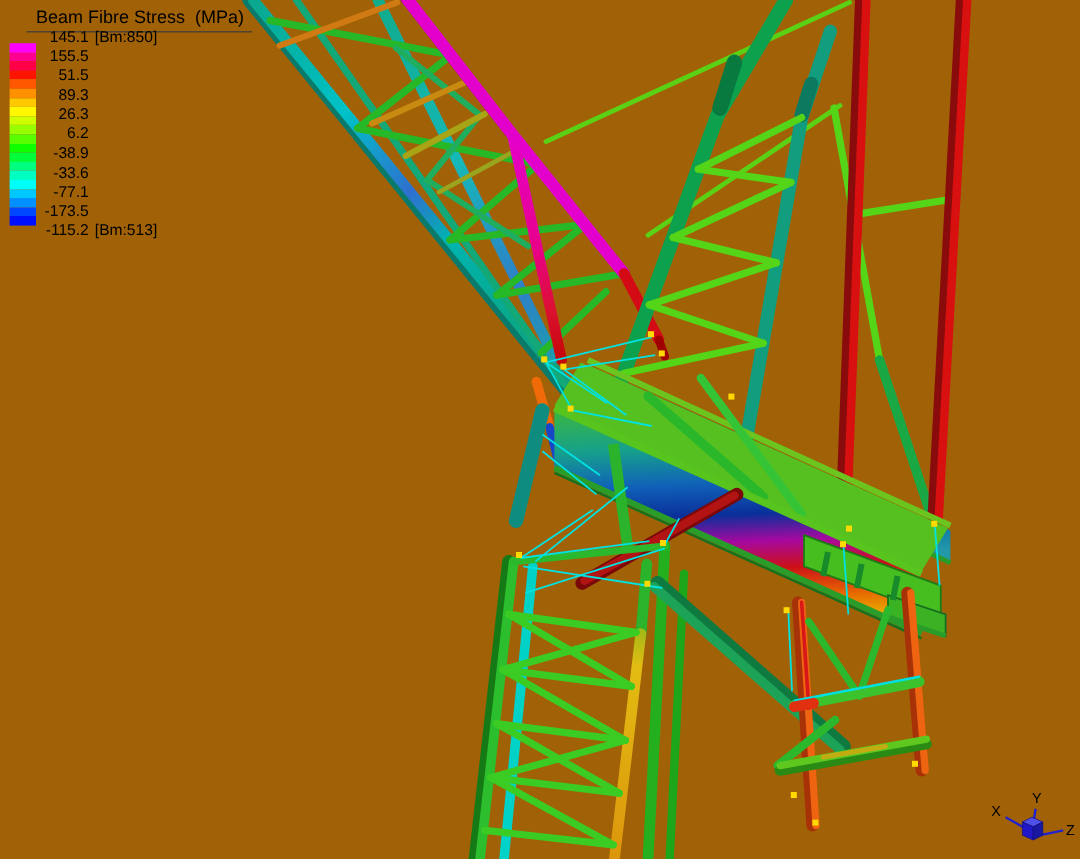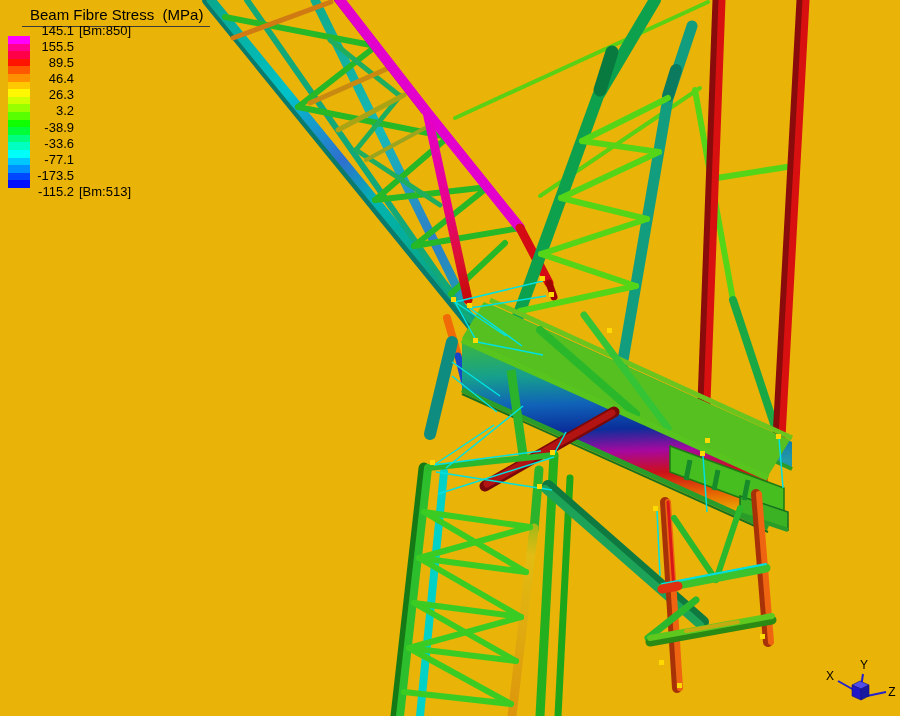--- a/index.html
+++ b/index.html
@@ -1,18 +1,18 @@
 <!DOCTYPE html>
 <html><head>
 <meta charset="utf-8">
 <style>
   html,body{margin:0;padding:0;background:#ffffff;}
   body{width:900px;height:716px;overflow:hidden;position:relative;
        font-family:"Liberation Sans",sans-serif;}
-  .viewport{position:absolute;inset:0;background:#eab308;}
+  .viewport{position:absolute;inset:0;background:#a16207;}
   .model-svg{position:absolute;left:0;top:0;}
   
   .legend{position:absolute;left:8px;top:6px;width:210px;color:#000;z-index:5;}
   .lg-title{font-size:15px;margin-left:14px;width:180px;padding:0 0 3px 8px;
             border-bottom:1px solid #3c3c3c;white-space:pre;}
   .lg-bar{position:absolute;left:0;top:30px;width:22px;height:152px;
           display:flex;flex-direction:column;}
   .lg-bar .band{flex:1 1 auto;}
   .lg-rows{position:absolute;left:22px;top:17px;}
   .lg-row{height:16.1px;line-height:16.1px;font-size:13px;display:flex;white-space:nowrap;}
@@ -289,33 +289,33 @@
     <div class="lg-rows">
         <div class="lg-row">
           <span class="lg-num">145.1</span>
           <span class="lg-suf">[Bm:850]</span>
         </div>
         <div class="lg-row">
           <span class="lg-num">155.5</span>
           <span class="lg-suf"></span>
         </div>
         <div class="lg-row">
-          <span class="lg-num">89.5</span>
-          <span class="lg-suf"></span>
-        </div>
-        <div class="lg-row">
-          <span class="lg-num">46.4</span>
+          <span class="lg-num">51.5</span>
+          <span class="lg-suf"></span>
+        </div>
+        <div class="lg-row">
+          <span class="lg-num">89.3</span>
           <span class="lg-suf"></span>
         </div>
         <div class="lg-row">
           <span class="lg-num">26.3</span>
           <span class="lg-suf"></span>
         </div>
         <div class="lg-row">
-          <span class="lg-num">3.2</span>
+          <span class="lg-num">6.2</span>
           <span class="lg-suf"></span>
         </div>
         <div class="lg-row">
           <span class="lg-num">-38.9</span>
           <span class="lg-suf"></span>
         </div>
         <div class="lg-row">
           <span class="lg-num">-33.6</span>
           <span class="lg-suf"></span>
         </div>

